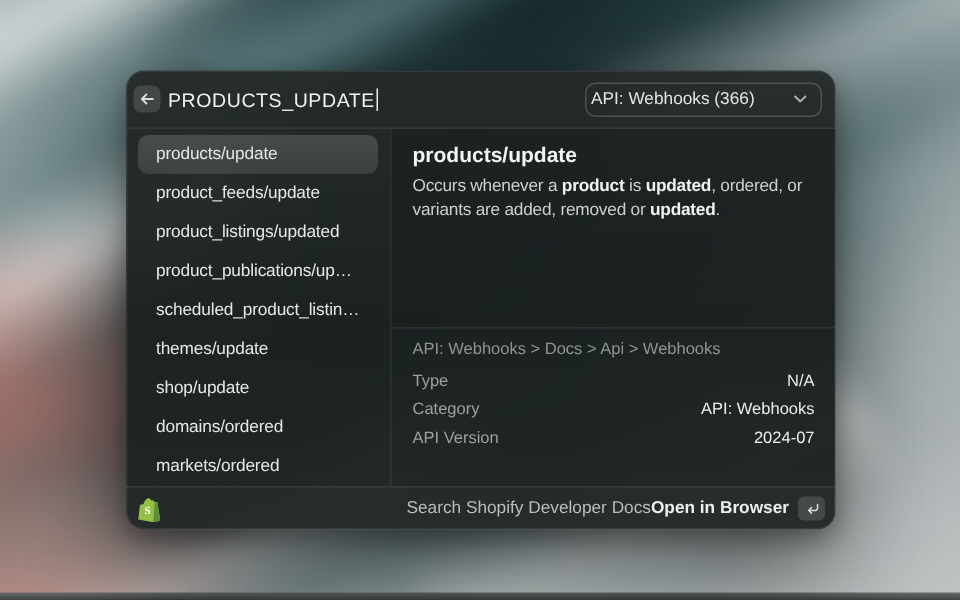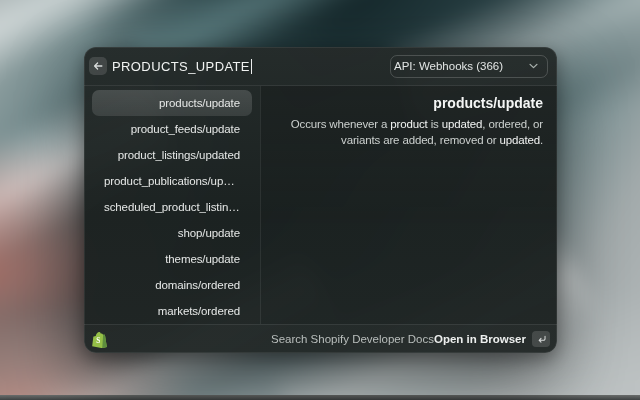--- a/index.html
+++ b/index.html
@@ -40,33 +40,33 @@
   .back-btn{width:18px;height:18px;margin-right:5px;border-radius:5px;border:none;flex:none;
     background:rgba(255,255,255,.13);display:flex;align-items:center;justify-content:center;padding:0;cursor:pointer;}
   .search-input{flex:1;display:flex;align-items:center;font-size:13px;letter-spacing:.4px;
     color:#f1f3f2;font-weight:500;cursor:text;min-width:0;}
   .caret{width:1.5px;height:15px;background:#eceeee;margin-left:1px;flex:none;}
   .dropdown{width:158px;height:23px;flex:none;box-sizing:border-box;display:flex;align-items:center;
     justify-content:space-between;padding:0 9px 0 3px;border:1px solid rgba(255,255,255,.18);
     border-radius:7px;font-size:11.5px;color:#e2e5e4;cursor:pointer;}
 
   
-  .body{flex:1;display:flex;min-height:0;text-align:right;}
+  .body{flex:1;display:flex;min-height:0;}
   .list{width:176px;flex:none;box-sizing:border-box;padding:4px 8px;}
   .list-item{height:26px;display:flex;align-items:center;box-sizing:border-box;padding:0 12px;
     font-size:11.5px;letter-spacing:-.1px;color:#e6e8e7;border-radius:7px;cursor:pointer;
     white-space:nowrap;overflow:hidden;text-overflow:ellipsis;display:block;line-height:26px;}
   .list-item.selected{background:linear-gradient(180deg,rgba(255,255,255,.16),rgba(255,255,255,.11));}
 
   .detail{flex:1;position:relative;min-width:0;border-left:1px solid rgba(255,255,255,.08);
     background:linear-gradient(180deg,rgba(0,0,0,.18),rgba(0,0,0,.04) 60%);
     padding:9px 14px;box-sizing:border-box;}
   .detail-title{font-size:14px;font-weight:bold;color:#f4f6f5;line-height:16px;margin-bottom:5px;}
   .detail-desc{margin:0;font-size:11.5px;letter-spacing:-.15px;line-height:16px;color:#ccd1cf;}
-  .detail-desc .b{font-weight:normal;color:#f2f4f3;}
+  .detail-desc .b{font-weight:bold;color:#f2f4f3;}
   .meta{position:absolute;left:0;right:0;top:132px;border-top:1px solid rgba(255,255,255,.08);
     padding:7px 14px 0;}
   .breadcrumb{font-size:11px;color:#8e9694;line-height:15px;margin-bottom:3px;
     white-space:nowrap;overflow:hidden;text-overflow:ellipsis;}
   .meta-row{display:flex;justify-content:space-between;align-items:center;height:19px;font-size:11px;}
   .meta-label{color:#9aa19e;}
   .meta-value{color:#eceeed;font-weight:500;}
 
   
   .footer{height:28px;flex:none;display:flex;align-items:center;padding:0 7px 0 7px;
@@ -119,29 +119,46 @@
       </div>
     </div>
 
     <div class="body">
       <div class="list">
           <div class="list-item selected">products/update</div>
           <div class="list-item">product_feeds/update</div>
           <div class="list-item">product_listings/updated</div>
           <div class="list-item">product_publications/update</div>
           <div class="list-item">scheduled_product_listings/upd...</div>
+          <div class="list-item">themes/update</div>
           <div class="list-item">shop/update</div>
-          <div class="list-item">themes/update</div>
           <div class="list-item">domains/ordered</div>
           <div class="list-item">markets/ordered</div>
         </div>
 
       <div class="detail">
         <div class="detail-title">products/update</div>
         <p class="detail-desc"><span>Occurs whenever a </span><span class="b">product</span><span> is </span><span class="b">updated</span><span>, ordered, or variants are added, removed or </span><span class="b">updated</span><span>.</span></p>
+        <div class="meta">
+          <div class="breadcrumb">API: Webhooks &gt; Docs &gt; Api &gt; Webhooks</div>
+          <div>
+              <div class="meta-row">
+                <span class="meta-label">Type</span>
+                <span class="meta-value">N/A</span>
+              </div>
+              <div class="meta-row">
+                <span class="meta-label">Category</span>
+                <span class="meta-value">API: Webhooks</span>
+              </div>
+              <div class="meta-row">
+                <span class="meta-label">API Version</span>
+                <span class="meta-value">2024-07</span>
+              </div>
+            </div>
+        </div>
       </div>
     </div>
 
     <div class="footer">
       <span class="shopify-wrap">
         <svg width="15" height="17" viewBox="0 0 24 28">
           <path fill="#95BF47" d="M21 6.7c0-.2-.2-.4-.4-.4l-2.6-.2-1.9-1.9c-.2-.2-.6-.2-.8-.1l-1 .3C13.8 2.9 12.7 1.8 11.4 1.8 8.9 1.8 6.7 4.7 5.8 8.1l-3.1 1c-.9.3-.9.3-1 1.2L-.1 25.2l16.6 3.1 7.6-1.9L21 6.7z"></path>
           <path fill="#5E8E3E" d="M16.5 28.3l7.6-1.9L21 6.7c0-.2-.2-.4-.4-.4l-2.6-.2-1.5 22.2z"></path>
           <text x="10" y="19.5" text-anchor="middle" font-size="12" font-weight="bold" fill="#ffffff" font-family="Liberation Serif, serif">S</text>
         </svg>

